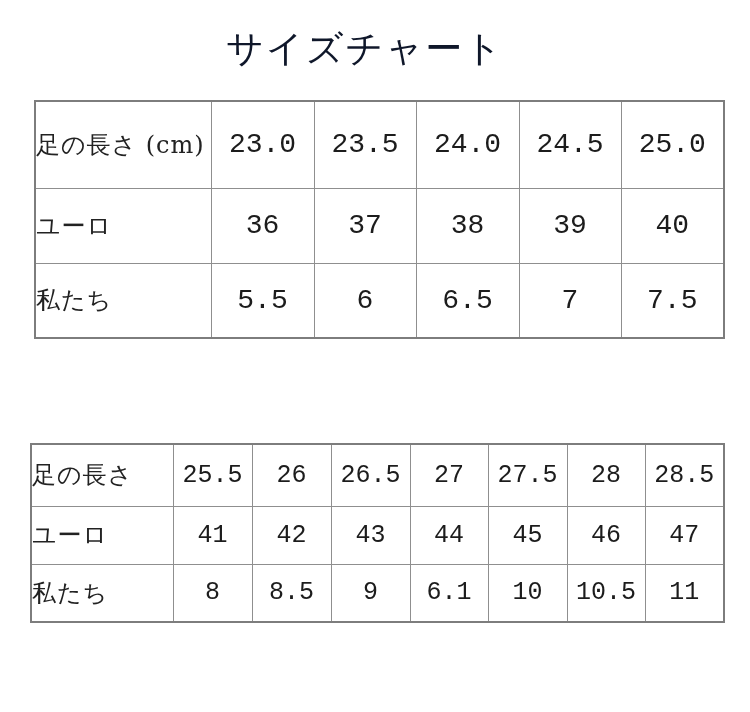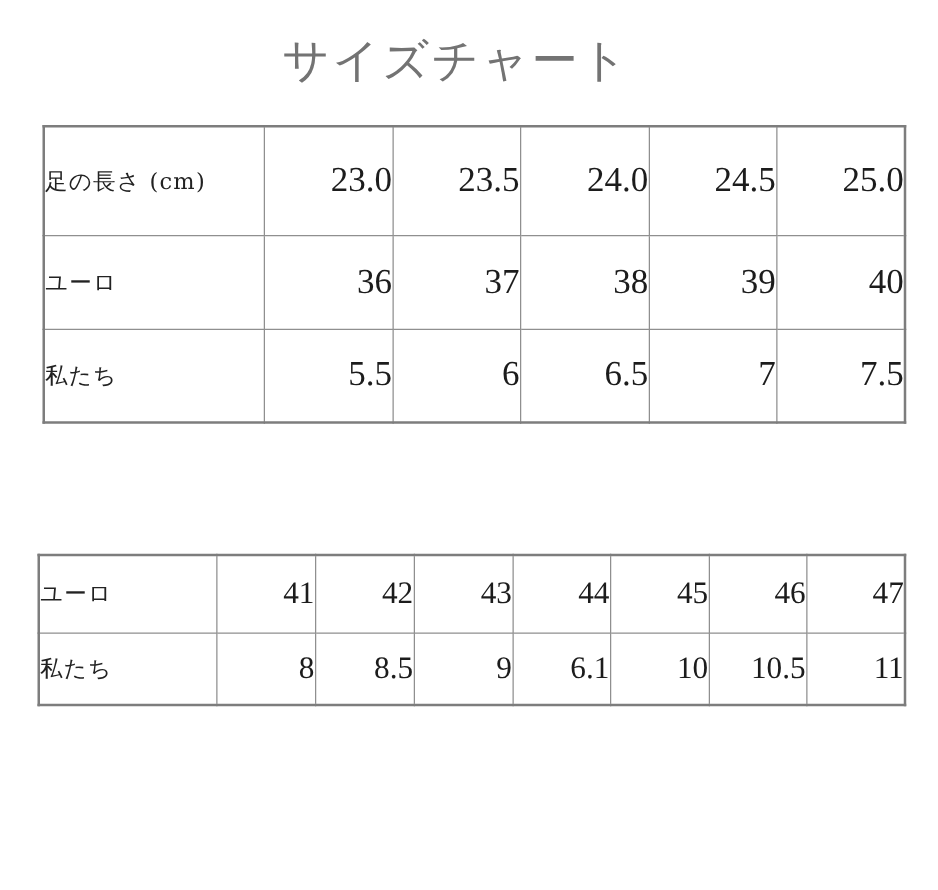--- a/index.html
+++ b/index.html
@@ -18,46 +18,46 @@
     position: absolute;
     top: 24px;
     left: 0;
     width: 730px;
     margin: 0;
     text-align: center;
     font-family: "DejaVu Serif", "Liberation Serif", serif;
     font-weight: normal;
     font-size: 37px;
     letter-spacing: 2px;
-    color: #737373;
+    color: #0f172a;
   }
   table.size-table {
     position: absolute;
     border-collapse: collapse;
     table-layout: fixed;
     border: 2px solid #7d7d7d;
     background: #ffffff;
   }
   table.size-table td {
     border: 1px solid #8f8f8f;
     vertical-align: middle;
     padding: 0;
     overflow: hidden;
   }
   td.label-cell {
     font-family: "DejaVu Serif", "Liberation Serif", serif;
-    font-size: 18px;
+    font-size: 24px;
     color: #222222;
     text-align: left;
     padding-left: 12px;
     letter-spacing: 1px;
   }
   td.num-cell {
-    font-family: Liberation Serif, serif;
-    text-align: right;
+    font-family: Liberation Mono, monospace;
+    text-align: center;
     color: #1c1c1c;
     margin-left: 32px;
   }
   #table-1 {
     left: 34px;
     top: 100px;
     width: 689px;
   }
   #table-1 tr { height: 75px; }
   #table-1 tr:first-child { height: 87px; }
@@ -119,20 +119,30 @@
       <col style="width:79px">
       <col style="width:79px">
       <col style="width:79px">
       <col style="width:78px">
       <col style="width:79px">
       <col style="width:78px">
       <col style="width:79px">
   </colgroup>
   <tbody>
     <tr>
+      <td class="label-cell">足の長さ</td>
+      <td class="num-cell">25.5</td>
+      <td class="num-cell">26</td>
+      <td class="num-cell">26.5</td>
+      <td class="num-cell">27</td>
+      <td class="num-cell">27.5</td>
+      <td class="num-cell">28</td>
+      <td class="num-cell">28.5</td>
+    </tr>
+    <tr>
       <td class="label-cell">ユーロ</td>
       <td class="num-cell">41</td>
       <td class="num-cell">42</td>
       <td class="num-cell">43</td>
       <td class="num-cell">44</td>
       <td class="num-cell">45</td>
       <td class="num-cell">46</td>
       <td class="num-cell">47</td>
     </tr>
     <tr>

